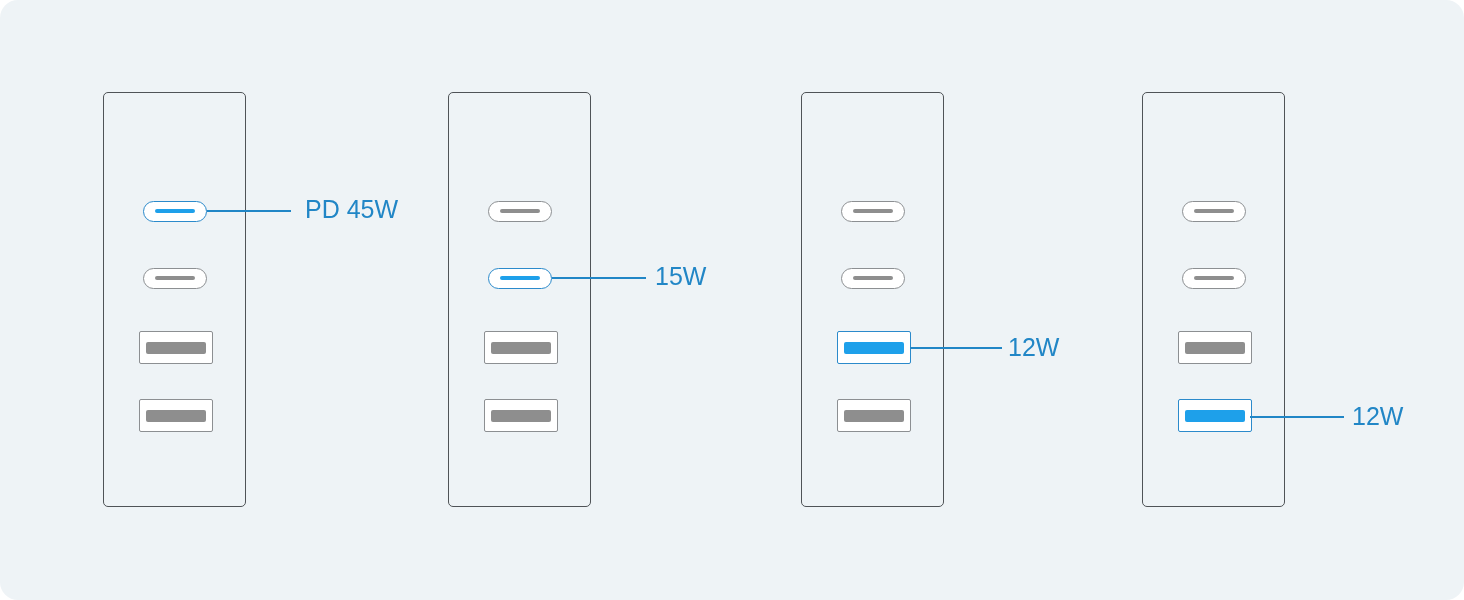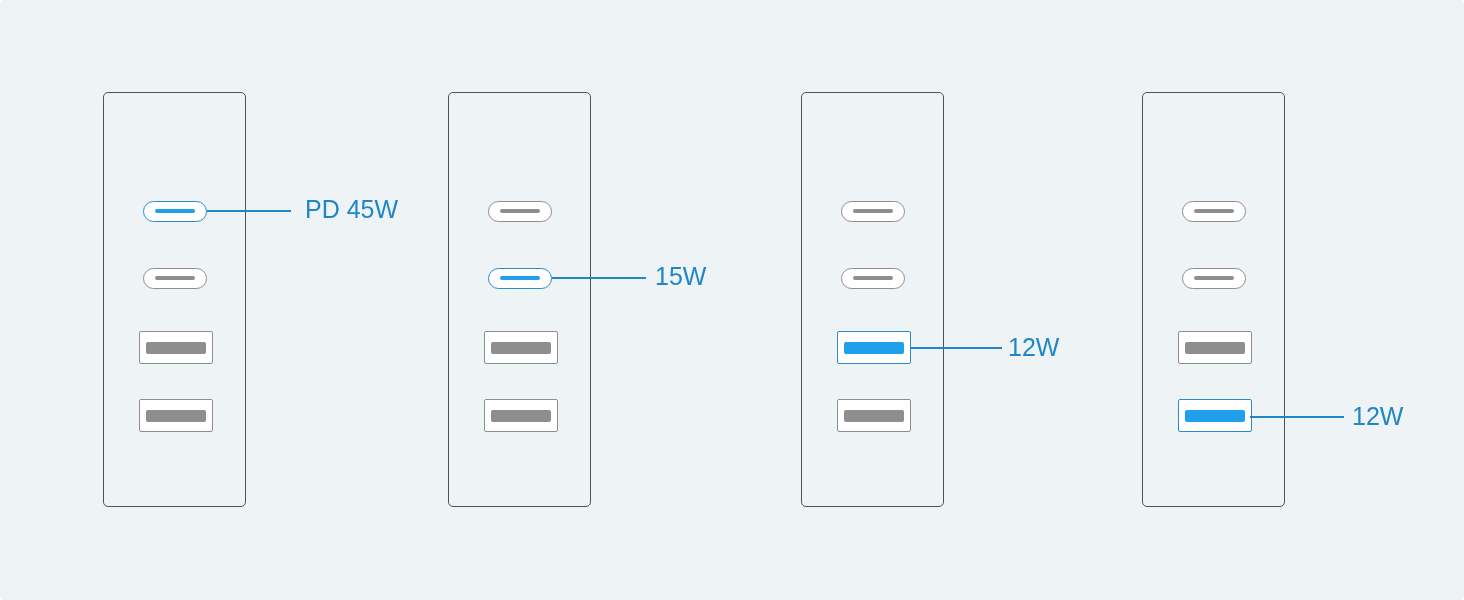--- a/index.html
+++ b/index.html
@@ -1,19 +1,19 @@
 <!DOCTYPE html>
 <html><head>
 <meta charset="utf-8">
 <style>
   html, body { margin: 0; padding: 0; background: #ffffff; }
   body { width: 1464px; height: 600px; position: relative; overflow: hidden;
          font-family: "Liberation Sans", "DejaVu Sans", sans-serif; }
   .panel { position: absolute; left: 0; top: 0; width: 1464px; height: 600px;
-           background: #eef3f6; border-radius: 4px; }
+           background: #eef3f6; border-radius: 18px; }
   .device { position: absolute; top: 92px; width: 143px; height: 415px;
             border: 1.5px solid #4f5357; border-radius: 5px; box-sizing: border-box; background: #eef3f6; }
   .usbc { position: absolute; width: 64px; height: 21px; box-sizing: border-box;
           border: 1.5px solid #8c8f92; border-radius: 11px; background: #ffffff; }
   .usbc .bar { position: absolute; left: 11px; right: 11px; top: 7px; height: 4px;
                border-radius: 2px; background: #8e8e8e; }
   .usba { position: absolute; width: 74px; height: 33px; box-sizing: border-box;
           border: 1.5px solid #8c8f92; border-radius: 2px; background: #ffffff; }
   .usba .bar { position: absolute; left: 6px; right: 6px; top: 10px; height: 12px;
                border-radius: 2px; background: #8e8e8e; }

